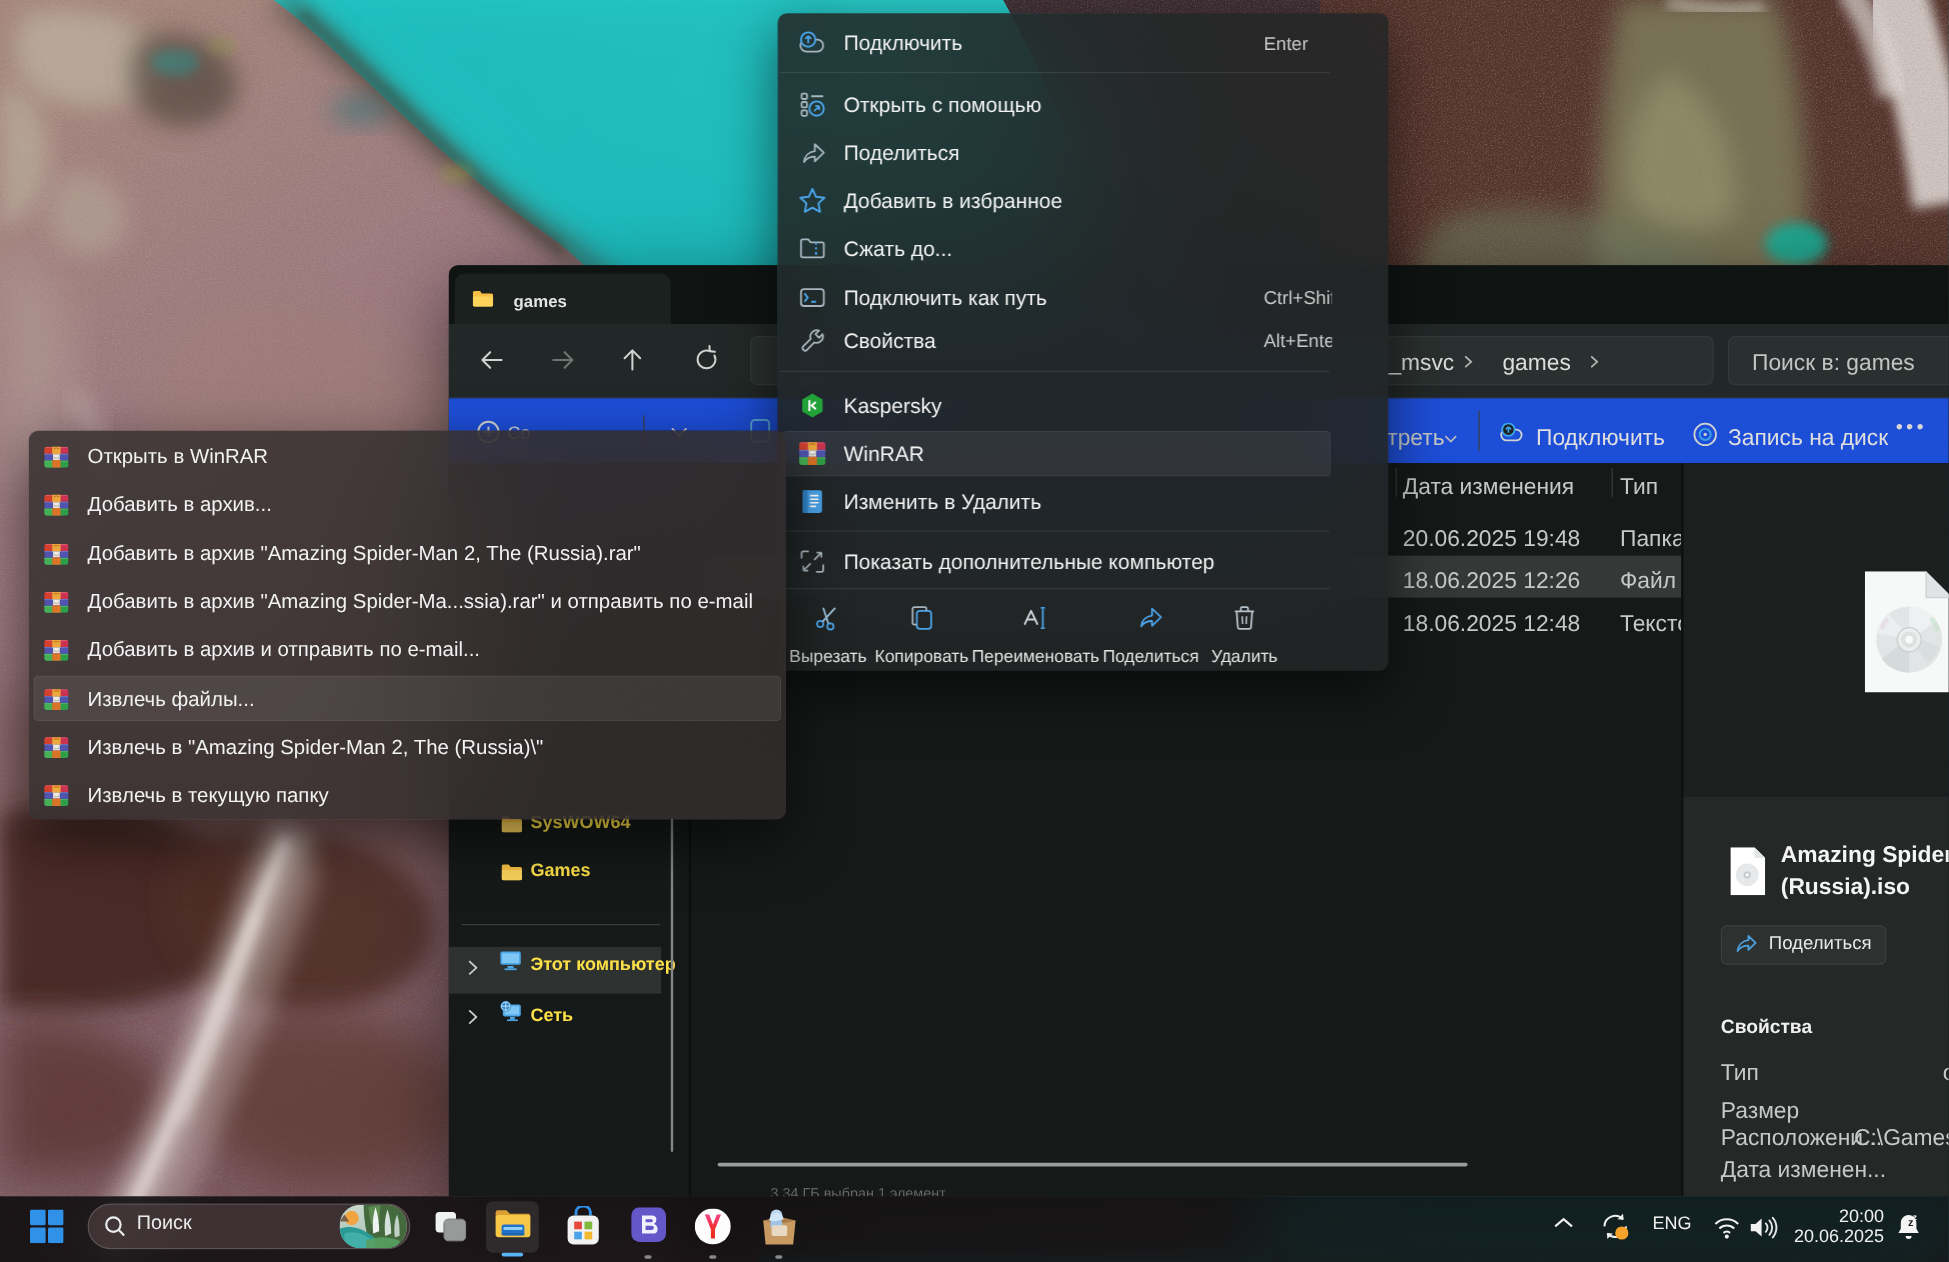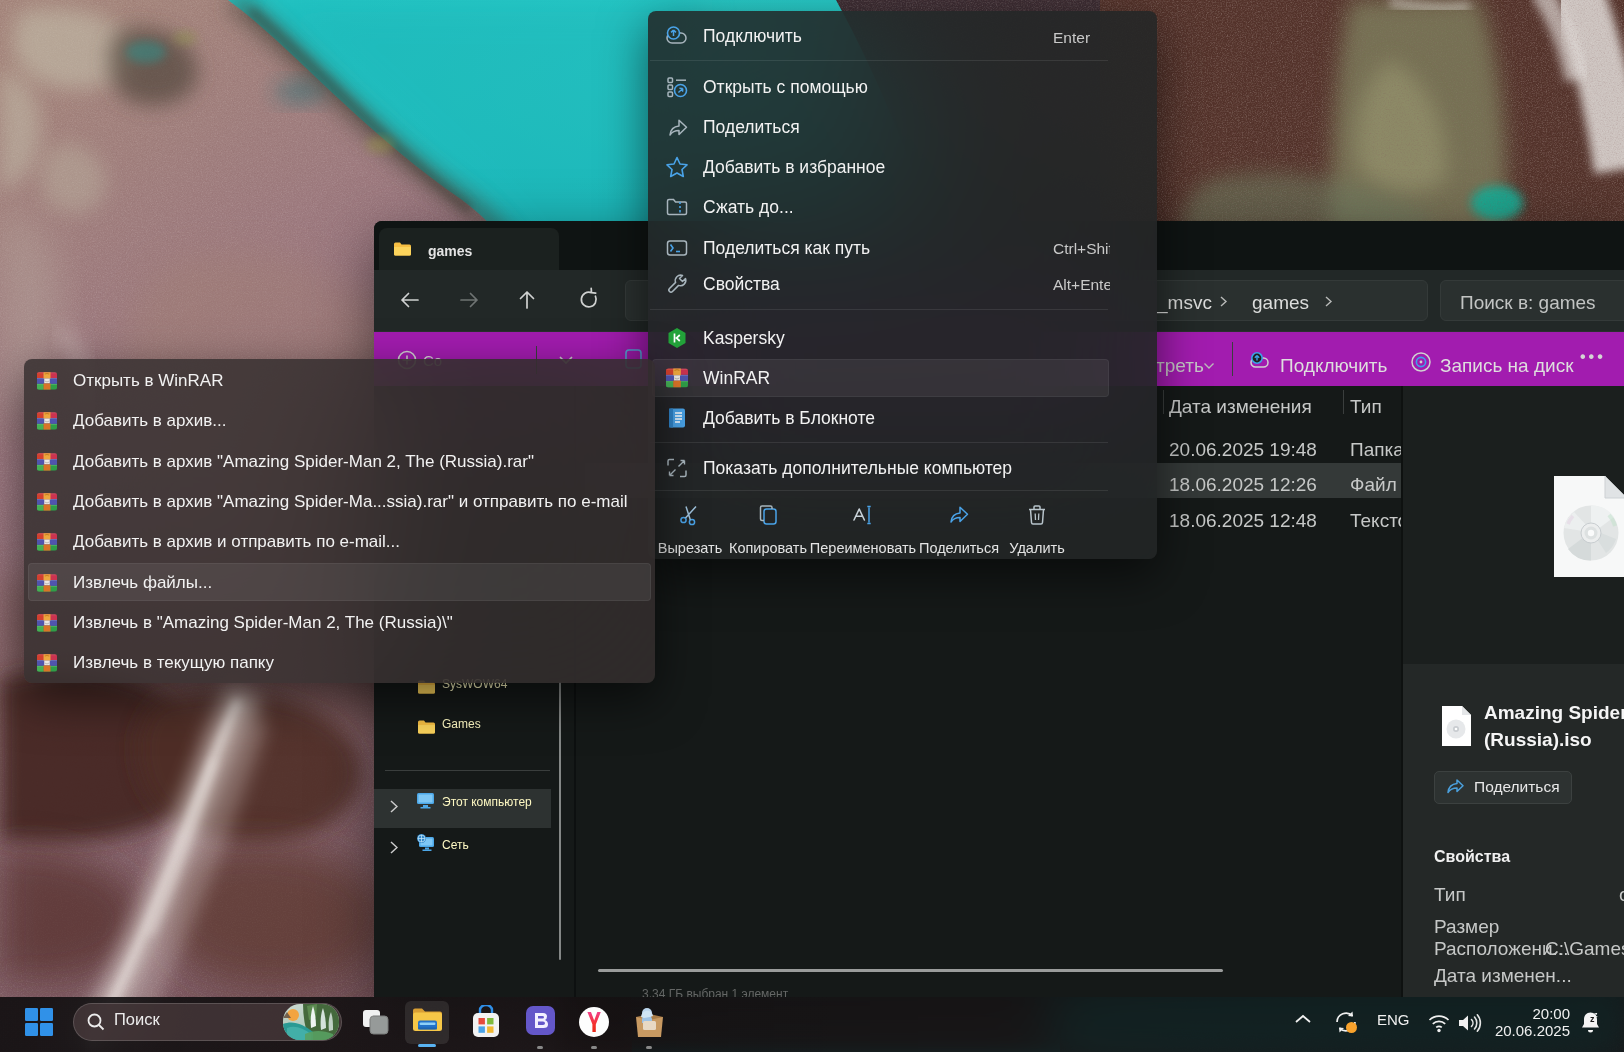--- a/index.html
+++ b/index.html
@@ -6,24 +6,24 @@
 html,body { width:1624px; height:1052px; overflow:hidden; background:#111; }
 body { font-family:"Liberation Sans", sans-serif; position:relative; }
 .abs { position:absolute; }
 
 #wall { left:0; top:0; width:1624px; height:1052px; }
 
 #win { left:374px; top:221px; width:1250px; height:776px; border-radius:8px 0 0 0; overflow:hidden; background:#151918; box-shadow:0 20px 60px rgba(0,0,0,.5); }
 #tabbar { left:0; top:0; width:100%; height:49px; background:#0f1413; }
 #tab { left:5px; top:7px; width:180px; height:42px; background:#1b211f; border-radius:8px 8px 0 0; }
 #toolbar { left:0; top:49px; width:100%; height:61px; background:#222827; }
-#cmdbar { left:0; top:110px; width:100%; height:55px; background:#a21caf; border-top:1px solid #2a2f2e; }
+#cmdbar { left:0; top:110px; width:100%; height:55px; background:#1d4ed8; border-top:1px solid #2a2f2e; }
 #filelist { left:0; top:165px; width:1027px; height:611px; background:#151918; }
 #preview { left:1027px; top:165px; width:223px; height:611px; background:#1b1f1e; border-left:2px solid #0e1110; }
-.navtxt { color:#fef9c3; font-size:12px; }
+.navtxt { color:#fde047; font-size:15px;font-weight:bold; }
 .hdr { color:#c6c8c7; font-size:19px; white-space:nowrap; }
 
 .menu { border-radius:8px; box-shadow:0 16px 48px rgba(0,0,0,.55); }
 #ctx { left:648px; top:11px; width:509px; height:548px; background:rgba(35,38,38,.87); backdrop-filter:blur(70px) saturate(1.1); }
 #ctxclip { left:0; top:0; width:462px; height:548px; overflow:hidden; }
 .ci { position:absolute; left:17px; width:24px; height:24px; }
 .cl { position:absolute; left:55px; color:#f2f2f2; font-size:17.5px; white-space:nowrap; }
 .cs { position:absolute; left:405px; color:#c9c9c9; font-size:15.5px; white-space:nowrap; }
 .csep { position:absolute; left:2px; width:458px; height:1px; background:rgba(255,255,255,.085); }
 #rar { left:24px; top:359px; width:631px; height:324px; background:rgba(53,47,47,.84); backdrop-filter:blur(70px) saturate(1.05); }
@@ -348,21 +348,21 @@
   <svg class="ci" style="top:184px" viewBox="0 0 24 24">
         <path d="M2.5,6 Q2.5,4.5 4,4.5 L8.5,4.5 L10.5,7 L20,7 Q21.5,7 21.5,8.5 L21.5,18 Q21.5,19.5 20,19.5 L4,19.5 Q2.5,19.5 2.5,18 Z" fill="none" stroke="#a8b5bd" stroke-width="1.5"></path>
         <path d="M15,7 L15,9 M15,11 L15,13 M15,15 L15,17.5" stroke="#4aa3e8" stroke-width="1.6"></path>
       </svg>
   <div class="cl" style="top:186px">Сжать до...</div>
   <svg class="ci" style="top:225px" viewBox="0 0 24 24">
         <rect x="2.5" y="5" width="19" height="14" rx="2.5" fill="none" stroke="#a8b5bd" stroke-width="1.5"></rect>
         <path d="M5.5,8.5 L8,12 L5.5,15.5" stroke="#4aa3e8" stroke-width="1.6" fill="none"></path>
         <path d="M11,15.5 L15,15.5" stroke="#4aa3e8" stroke-width="1.6"></path>
       </svg>
-  <div class="cl" style="top:227px">Поделиться как путь</div>
+  <div class="cl" style="top:227px">Подключить как путь</div>
   <div class="cs" style="top:229px">Ctrl+Shift+C</div>
   <svg class="ci" style="top:261px" viewBox="0 0 24 24">
         <path d="M20.5,6.5 A5.4,5.4 0 0 1 13.6,13.4 L7.5,19.5 A2.1,2.1 0 0 1 4.5,16.5 L10.6,10.4 A5.4,5.4 0 0 1 17.5,3.5 L14.5,6.5 L17.5,9.5 Z" fill="none" stroke="#a8b5bd" stroke-width="1.5" stroke-linejoin="round"></path>
       </svg>
   <div class="cl" style="top:263px">Свойства</div>
   <div class="cs" style="top:265px">Alt+Enter</div>
   <div class="csep" style="top:298px"></div>
   <svg class="ci" style="top:315px" viewBox="0 0 24 24">
         <path d="M12,2 L20.5,7 L20.5,17 L12,22 L3.5,17 L3.5,7 Z" fill="#23a33a"></path>
         <path d="M9.5,7.5 L9.5,16.5 M14.8,9 L11.5,12 L14.8,15" stroke="#fff" stroke-width="1.7" fill="none"></path>
@@ -371,21 +371,21 @@
   <div class="abs" style="left:4px;top:348px;width:457px;height:38px;background:rgba(255,255,255,.065);border:1px solid rgba(255,255,255,.05);border-radius:4px"></div>
   <svg class="ci" style="top:355px" viewBox="0 0 24 24">
         <use href="#wrg" clip-path="url(#wrc)"></use>
       </svg>
   <div class="cl" style="top:357px">WinRAR</div>
   <svg class="ci" style="top:395px" viewBox="0 0 24 24">
         <rect x="4" y="2.5" width="16" height="19" rx="2" fill="#4aa3e8"></rect>
         <rect x="4" y="2.5" width="4" height="19" fill="#2f83c8"></rect>
         <path d="M10,7 L17,7 M10,10 L17,10 M10,13 L17,13 M10,16 L15,16" stroke="#fff" stroke-width="1.3"></path>
       </svg>
-  <div class="cl" style="top:397px">Добавить в Блокноте</div>
+  <div class="cl" style="top:397px">Изменить в Удалить</div>
   <div class="csep" style="top:431px"></div>
   <svg class="ci" style="top:445px" viewBox="0 0 24 24">
         <g fill="none" stroke="#a8b5bd" stroke-width="1.5">
           <path d="M9,3.5 L4.5,3.5 Q3,3.5 3,5 L3,9.5 M15,20.5 L19.5,20.5 Q21,20.5 21,19 L21,14.5"></path>
           <path d="M13.5,10.5 L19.5,4.5 M19.5,4.5 L15.5,4.5 M19.5,4.5 L19.5,8.5 M10.5,13.5 L4.5,19.5 M4.5,19.5 L8.5,19.5 M4.5,19.5 L4.5,15.5" stroke-width="1.4"></path>
         </g>
       </svg>
   <div class="cl" style="top:447px">Показать дополнительные компьютер</div>
   <div class="csep" style="top:479px"></div>
   <g></g>

